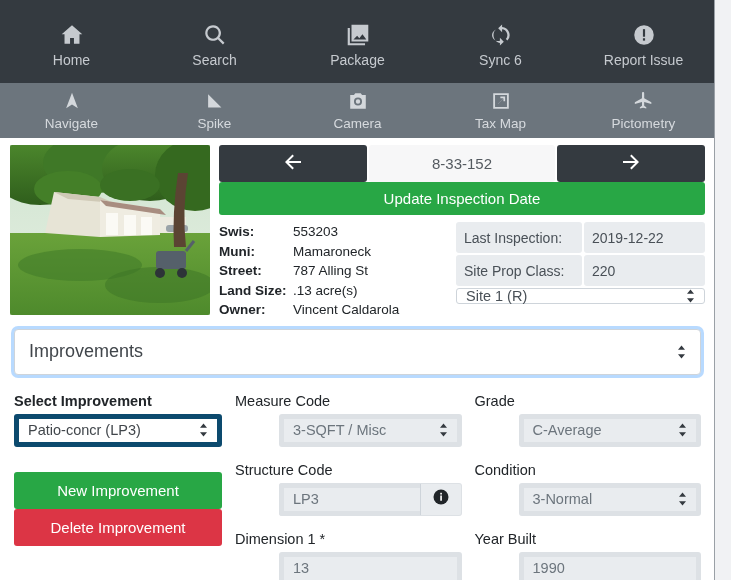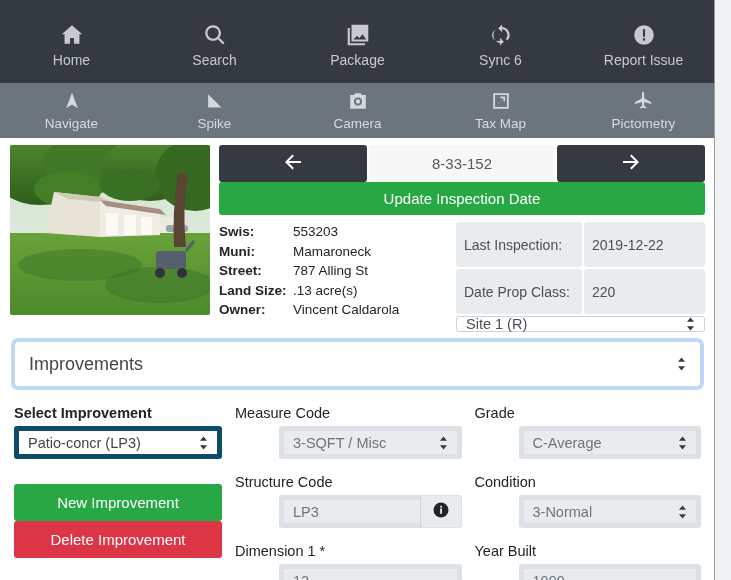--- a/index.html
+++ b/index.html
@@ -81,21 +81,21 @@
   .info-row { display: flex; margin-top: 7px; gap: 9px; }
   .info-left { flex: 0 0 228px; font-size: 13.5px; color: #212529; }
   .info-line { display: flex; line-height: 19.5px; }
   .info-key { font-weight: bold; flex: 0 0 74px; }
   .info-val { color: #212529; }
 
   .info-right { flex: 1 1 auto; }
   .kv-row { display: flex; gap: 2px; margin-bottom: 2px; }
   .kv-key, .kv-val {
     background: #e9ecef; border-radius: 3px; color: #495057;
-    font-size: 14px; padding: 6px 8px; height: 45px;
+    font-size: 14px; padding: 6px 8px; height: 31px;
     display: flex; align-items: center;
   }
   .kv-key { flex: 0 0 126px; }
   .kv-val { flex: 1 1 auto; }
 
   .site-select {
     margin-top: 2px; width: 100%; height: 16px;
     background: #ffffff; border: 1px solid #ced4da; border-radius: 3px;
     display: flex; align-items: center; padding: 0 9px;
     font-size: 14.5px; color: #495057; cursor: pointer;
@@ -367,21 +367,21 @@
                 <span class="info-val">Vincent Caldarola</span>
               </div>
             </div>
 
             <div class="info-right">
               <div class="kv-row">
                 <div class="kv-key">Last Inspection:</div>
                 <div class="kv-val">2019-12-22</div>
               </div>
               <div class="kv-row">
-                <div class="kv-key">Date Prop Class:</div>
+                <div class="kv-key">Site Prop Class:</div>
                 <div class="kv-val">220</div>
               </div>
               <div class="site-select">
                 <span>Site 1 (R)</span>
                 <span class="spinner">
                   <svg viewBox="0 0 10 16">
                       <path d="M5 0.5 9 5.5H1zM5 15.5 1 10.5h8z"></path>
                     </svg>
                 </span>
               </div>

